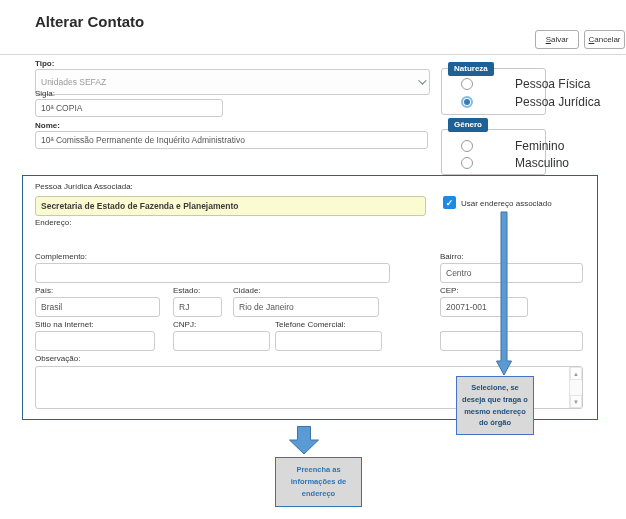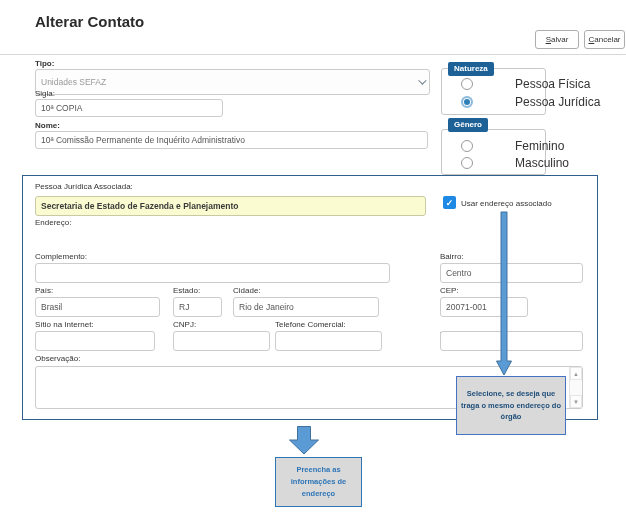--- a/index.html
+++ b/index.html
@@ -184,21 +184,21 @@
     <div class="ta-scroll">
       <div class="ta-btn">▲</div>
       <div class="ta-btn">▼</div>
     </div>
   </div>
 
   <svg class="arrow" style="left:495px; top:212px;" width="18" height="164" viewBox="0 0 18 164">
     <polygon points="6,0 12,0 12,149 16.5,149 9,163 1.5,149 6,149" fill="#5b9bd5" stroke="#41719c" stroke-width="1"></polygon>
   </svg>
 
-  <div class="callout c1" style="left:456px; top:376px; width:110px; height:59px;">Selecione, se deseja que traga o mesmo endereço do órgão</div>
+  <div class="callout c1" style="left:456px; top:376px; width:78px; height:59px;">Selecione, se deseja que traga o mesmo endereço do órgão</div>
 
   <svg class="arrow" style="left:288px; top:426px;" width="32" height="29" viewBox="0 0 32 29">
     <polygon points="9.5,0.5 22.5,0.5 22.5,14 30.5,14 16,28 1.5,14 9.5,14" fill="#5b9bd5" stroke="#41719c" stroke-width="1"></polygon>
   </svg>
 
   <div class="callout c2" style="left:261px; top:457px; width:87px; height:50px;">Preencha as informações de endereço</div>
 
 </div>
 
 </body></html>

